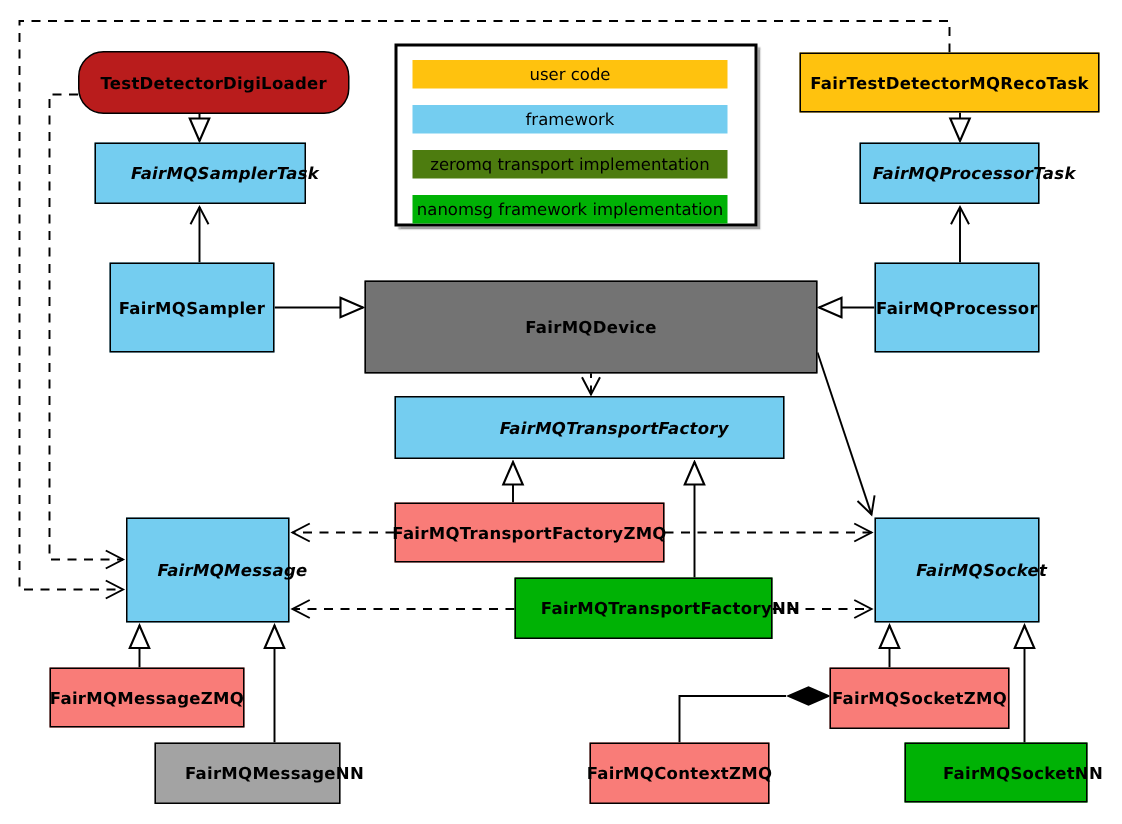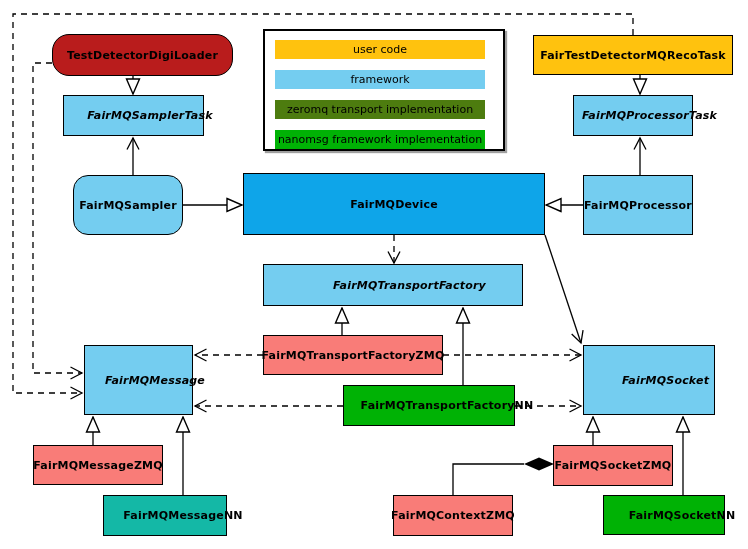--- a/index.html
+++ b/index.html
@@ -25,21 +25,21 @@
   .n-reco          { left:533px; top:35px;  width:200px; height:40px; }
   .n-samplertask   { left:63px;  top:95px;  width:141px; height:41px; }
   .n-processortask { left:573px; top:95px;  width:120px; height:41px; }
   .n-sampler       { left:73px;  top:175px; width:110px; height:60px; }
   .n-device        { left:243px; top:173px; width:302px; height:62px; }
   .n-processor     { left:583px; top:175px; width:110px; height:60px; }
   .n-factory       { left:263px; top:264px; width:260px; height:42px; }
   .n-factoryzmq    { left:263px; top:335px; width:180px; height:40px; }
   .n-factorynn     { left:343px; top:385px; width:172px; height:41px; }
   .n-message       { left:84px;  top:345px; width:109px; height:70px; }
-  .n-socket        { left:583px; top:345px; width:132px; height:70px; }
+  .n-socket        { left:583px; top:345px; width:110px; height:70px; }
   .n-messagezmq    { left:33px;  top:445px; width:130px; height:40px; }
   .n-messagenn     { left:103px; top:495px; width:124px; height:41px; }
   .n-contextzmq    { left:393px; top:495px; width:120px; height:41px; }
   .n-socketzmq     { left:553px; top:445px; width:120px; height:41px; }
   .n-socketnn      { left:603px; top:495px; width:122px; height:40px; }
 
   .legend {
     position:absolute; left:263px; top:29px; width:242px; height:122px;
     background:#ffffff; border:2px solid #000;
     box-shadow:2px 2px 1px rgba(128,128,128,0.75);
@@ -117,39 +117,39 @@
   </div>
 
   <div class="node user n-loader" style="background: #b91c1c; border-radius: 17px;">TestDetectorDigiLoader</div>
 
   <div class="node user n-reco" style="background: rgb(255, 194, 14);">FairTestDetectorMQRecoTask</div>
 
   <div class="node framework abstract n-samplertask" style="background: rgb(116, 205, 240);">FairMQSamplerTask</div>
 
   <div class="node framework abstract n-processortask" style="background: rgb(116, 205, 240);">FairMQProcessorTask</div>
 
-  <div class="node framework n-sampler" style="background: rgb(116, 205, 240); border-radius: 15px;">FairMQSampler</div>
+  <div class="node framework n-sampler" style="background: rgb(116, 205, 240);">FairMQSampler</div>
 
-  <div class="node framework n-device" style="background: #0ea5e9;">FairMQDevice</div>
+  <div class="node framework n-device" style="background: #737373; margin-top: 14px;">FairMQDevice</div>
 
   <div class="node framework n-processor" style="background: rgb(116, 205, 240);">FairMQProcessor</div>
 
   <div class="node framework abstract n-factory" style="background: rgb(116, 205, 240);">FairMQTransportFactory</div>
 
   <div class="node zmq n-factoryzmq" style="background: rgb(249, 124, 120);">FairMQTransportFactoryZMQ</div>
 
   <div class="node nn n-factorynn" style="background: rgb(0, 178, 5);">FairMQTransportFactoryNN</div>
 
   <div class="node framework abstract n-message" style="background: rgb(116, 205, 240);">FairMQMessage</div>
 
   <div class="node framework abstract n-socket" style="background: rgb(116, 205, 240);">FairMQSocket</div>
 
   <div class="node zmq n-messagezmq" style="background: rgb(249, 124, 120);">FairMQMessageZMQ</div>
 
-  <div class="node nn n-messagenn" style="background: #14b8a6;">FairMQMessageNN</div>
+  <div class="node nn n-messagenn" style="background: #a3a3a3;">FairMQMessageNN</div>
 
   <div class="node zmq n-contextzmq" style="background: rgb(249, 124, 120);">FairMQContextZMQ</div>
 
   <div class="node zmq n-socketzmq" style="background: rgb(249, 124, 120);">FairMQSocketZMQ</div>
 
   <div class="node nn n-socketnn" style="background: rgb(0, 178, 5);">FairMQSocketNN</div>
 
 </div>
 
 </body></html>

